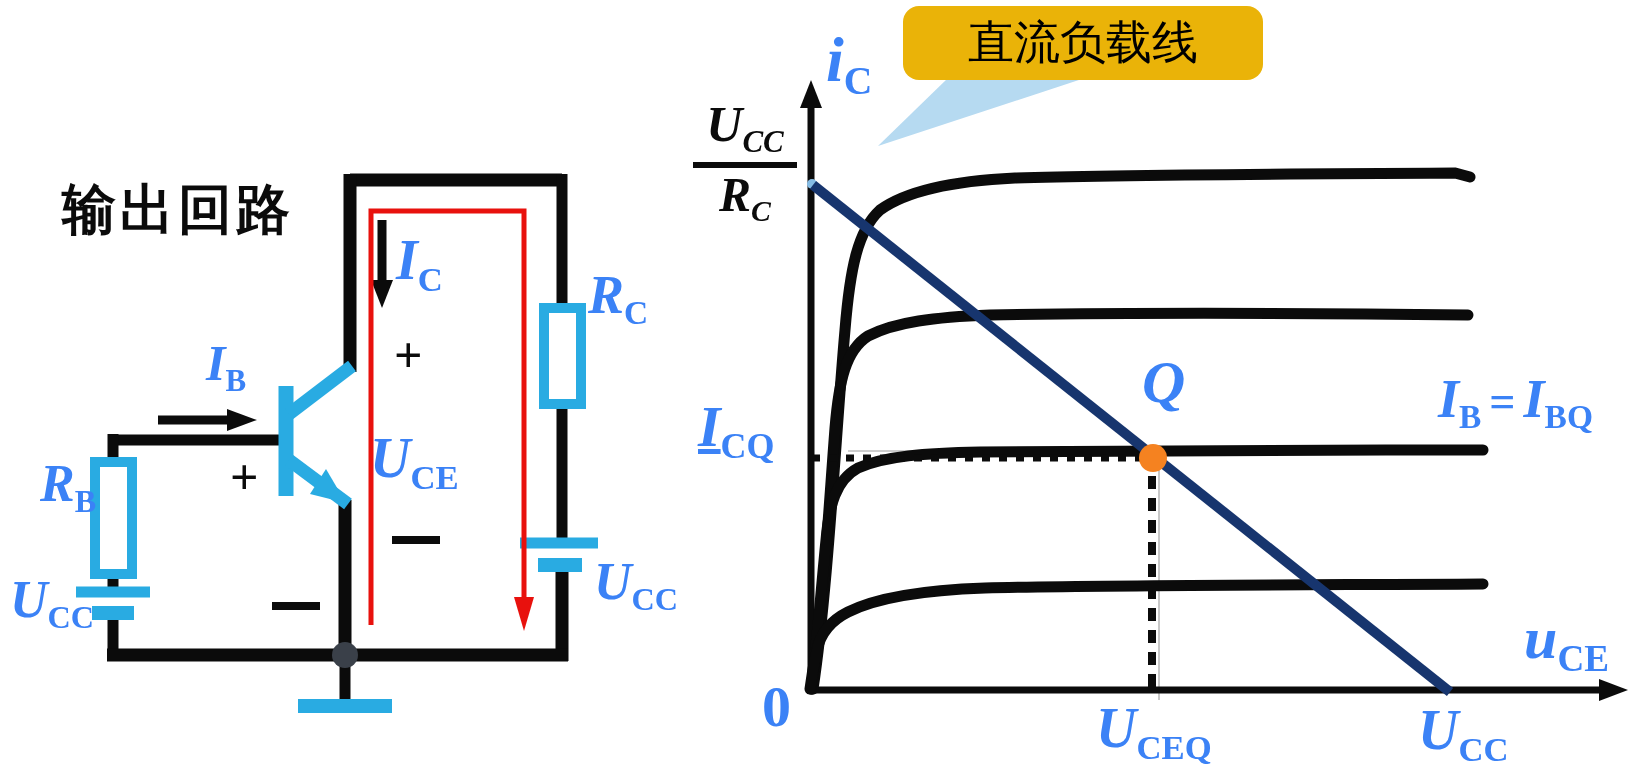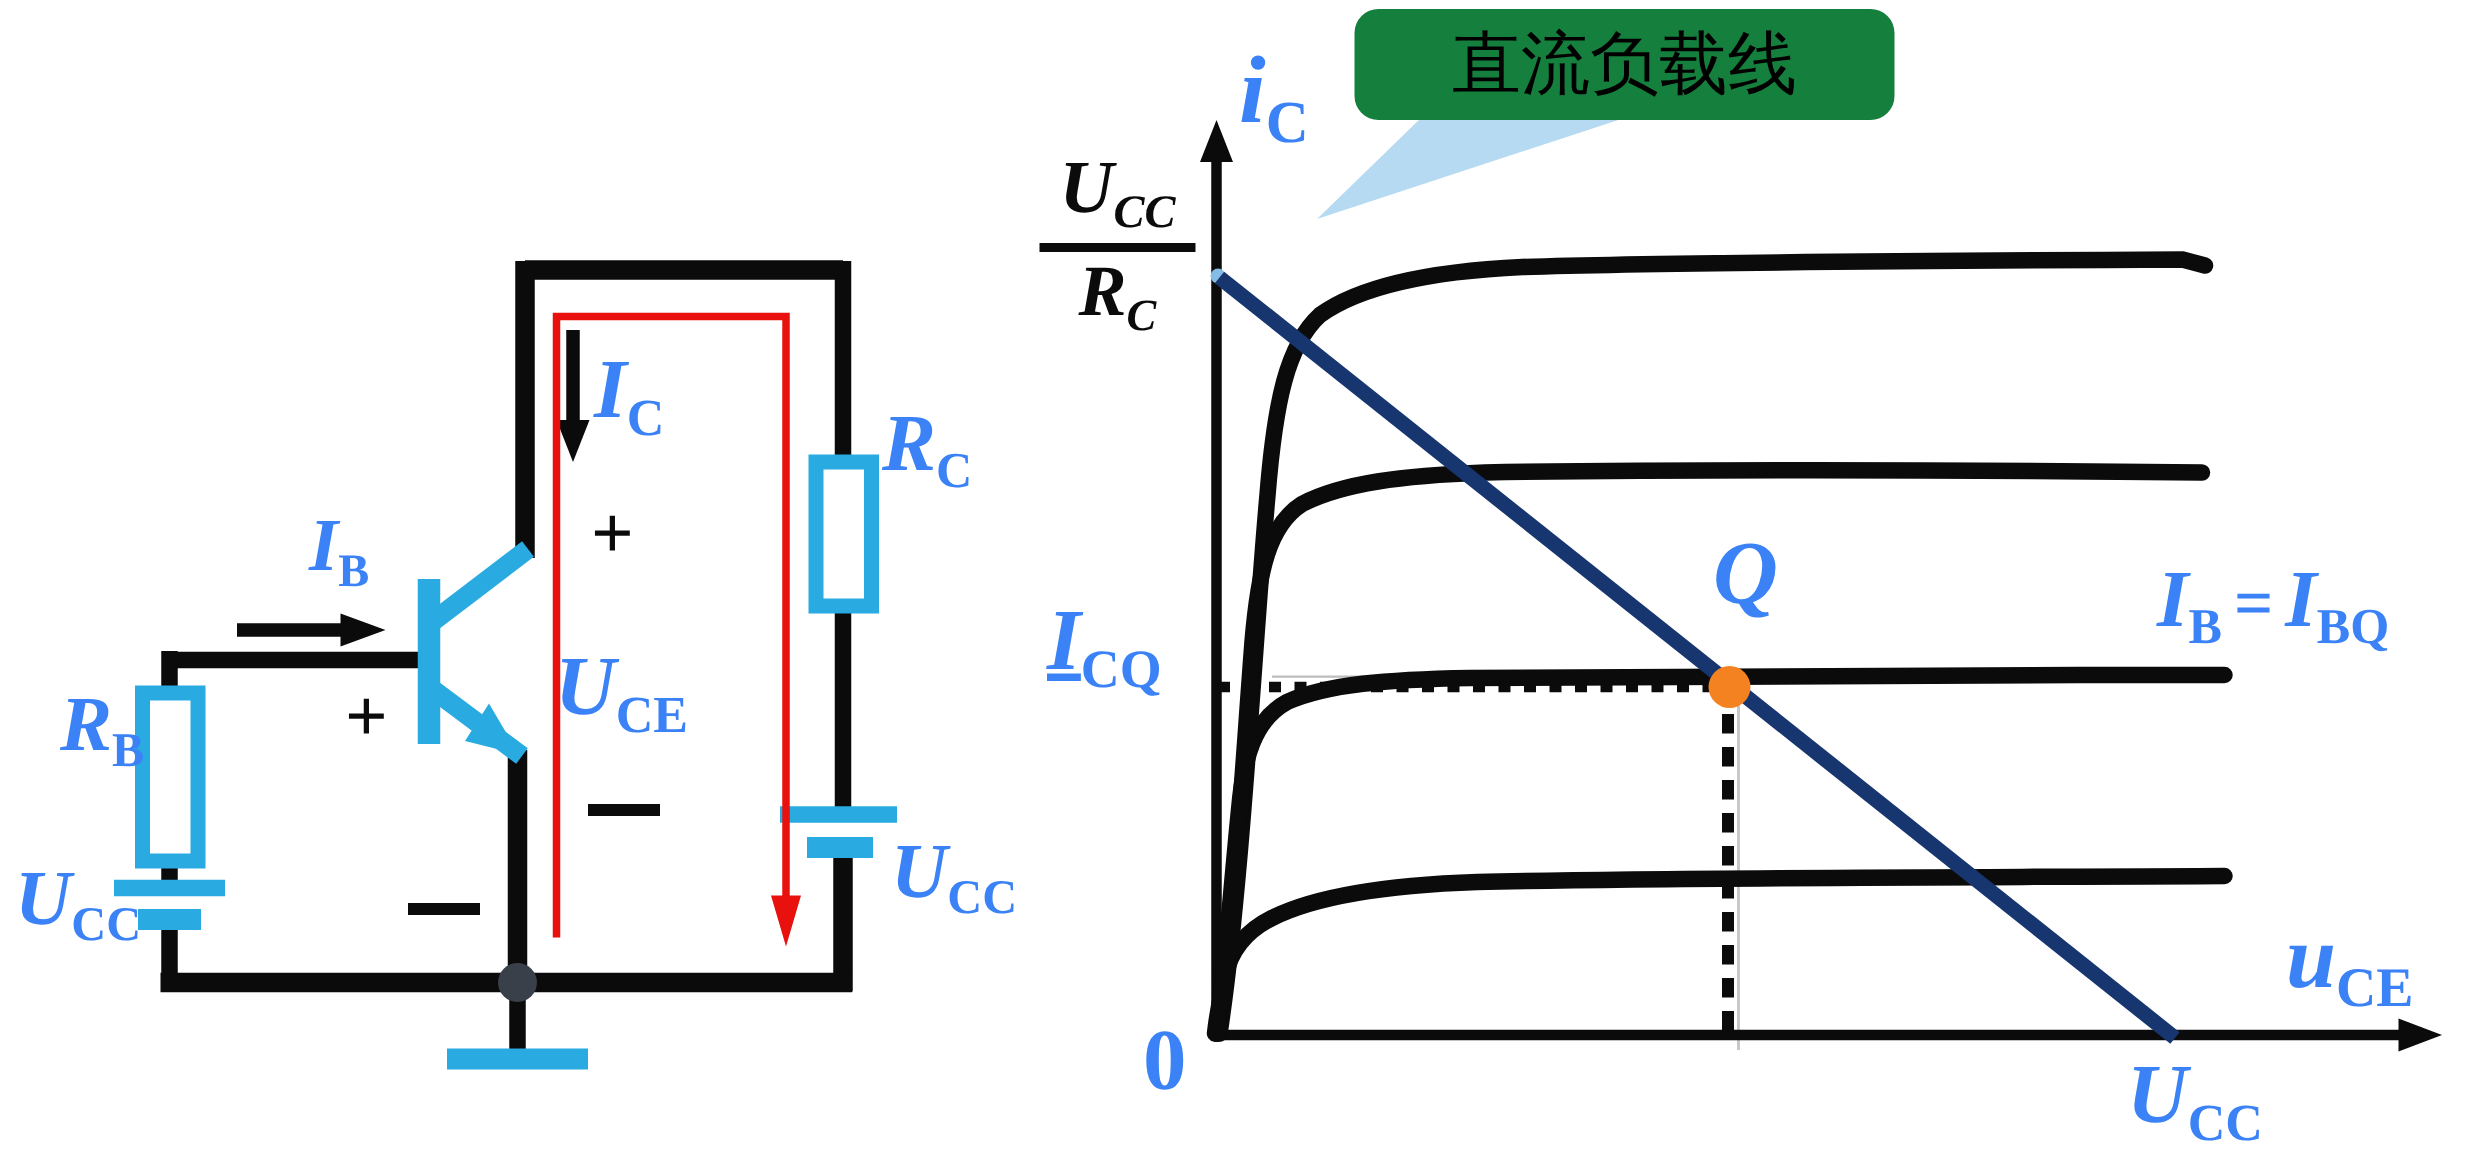--- a/index.html
+++ b/index.html
@@ -9,21 +9,21 @@
   .lbl{position:absolute;font-family:"Liberation Serif",serif;font-weight:bold;
        font-style:italic;color:#3b82f6;line-height:1;white-space:nowrap;}
   .sub{font-size:0.62em;font-style:normal;vertical-align:-0.34em;}
   .sub-i{font-style:italic;}
   .cn{position:absolute;font-family:"Liberation Sans",sans-serif;font-style:normal;
       font-weight:bold;color:#0b0b0b;line-height:1;white-space:nowrap;}
   .plus{position:absolute;font-family:"Liberation Serif",serif;font-weight:bold;
         font-style:normal;color:#0b0b0b;line-height:1;}
   .minusbar{position:absolute;background:#0b0b0b;}
   #callout-box{position:absolute;left:903px;top:6px;width:360px;height:74px;
-               background:#15803d;border-radius:16px;display:flex;align-items:center;
+               background:#eab308;border-radius:16px;display:flex;align-items:center;
                justify-content:center;font-size:46px;}
   .frac{position:absolute;left:693px;top:99px;text-align:center;
         font-family:"Liberation Serif",serif;font-weight:bold;font-style:italic;color:#0b0b0b;}
   .frac-num{font-size:50px;line-height:1;}
   .frac-bar{height:6px;background:#0b0b0b;margin:5px 0 3px 0;width:104px;}
   .frac-den{font-size:48px;line-height:1;}
   #curve-label{display:flex;align-items:baseline;gap:8px;}
   #curve-label .eq{font-size:46px;font-style:normal;}
 </style>
 </head>
@@ -115,20 +115,21 @@
       <path d="M 812,458 L 1146,458" stroke="#0b0b0b" stroke-width="7" stroke-dasharray="8 9"></path>
       <path d="M 1152,476 L 1152,688" stroke="#0b0b0b" stroke-width="8" stroke-dasharray="13 9"></path>
 
       <circle cx="812" cy="184" r="5" fill="#85BCE5"></circle>
       <path d="M 813,185 L 1450,692" stroke="#17356E" stroke-width="10"></path>
 
       <circle cx="1153" cy="458" r="14" fill="#F58220"></circle>
     </g>
   </svg>
 
+  <div class="cn" style="left:62px;top:182px;font-size:54px;letter-spacing:4px;">输出回路</div>
 
   <div class="lbl" style="left:206px;top:338px;font-size:50px;"><span>I</span><span class="sub">B</span></div>
 
   <div class="lbl" style="left:396px;top:232px;font-size:56px;"><span>I</span><span class="sub">C</span></div>
 
   <div class="lbl" style="left:40px;top:458px;font-size:52px;"><span>R</span><span class="sub">B</span></div>
 
   <div class="lbl" style="left:588px;top:268px;font-size:54px;"><span>R</span><span class="sub">C</span></div>
 
   <div class="plus" style="left:230px;top:452px;font-size:50px;">+</div>
@@ -161,16 +162,17 @@
   <div class="lbl" style="left:1142px;top:352px;font-size:60px;">Q</div>
 
   <div class="lbl" id="curve-label" style="left:1438px;top:372px;font-size:54px;">
     <span><span>I</span><span class="sub">B</span></span>
     <span class="eq">=</span>
     <span><span>I</span><span class="sub">BQ</span></span>
   </div>
 
   <div class="lbl" style="left:1524px;top:608px;font-size:60px;"><span>u</span><span class="sub">CE</span></div>
 
+  <div class="lbl" style="left:1096px;top:700px;font-size:56px;"><span>U</span><span class="sub">CEQ</span></div>
 
   <div class="lbl" style="left:1418px;top:702px;font-size:56px;"><span>U</span><span class="sub">CC</span></div>
 
 </div>
 
 </body></html>

